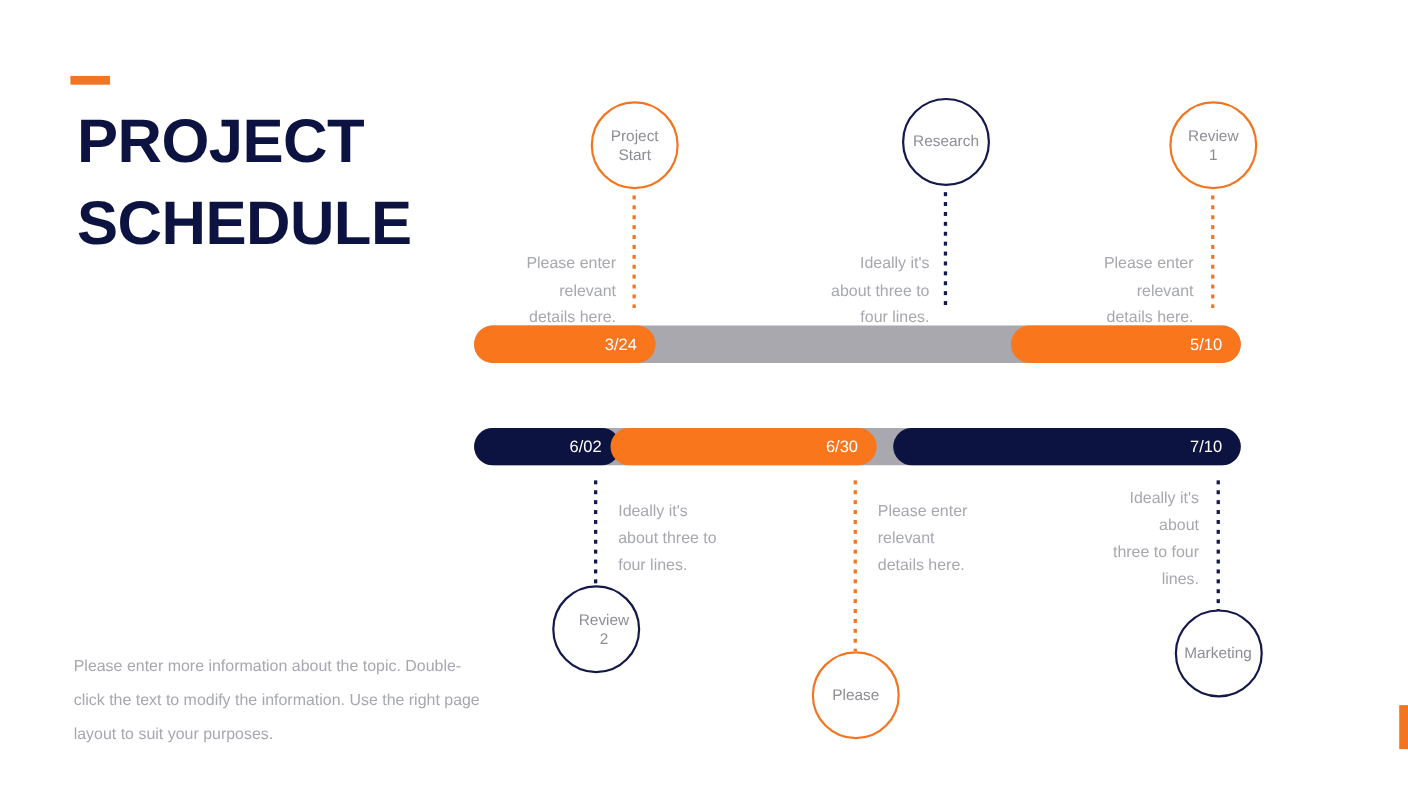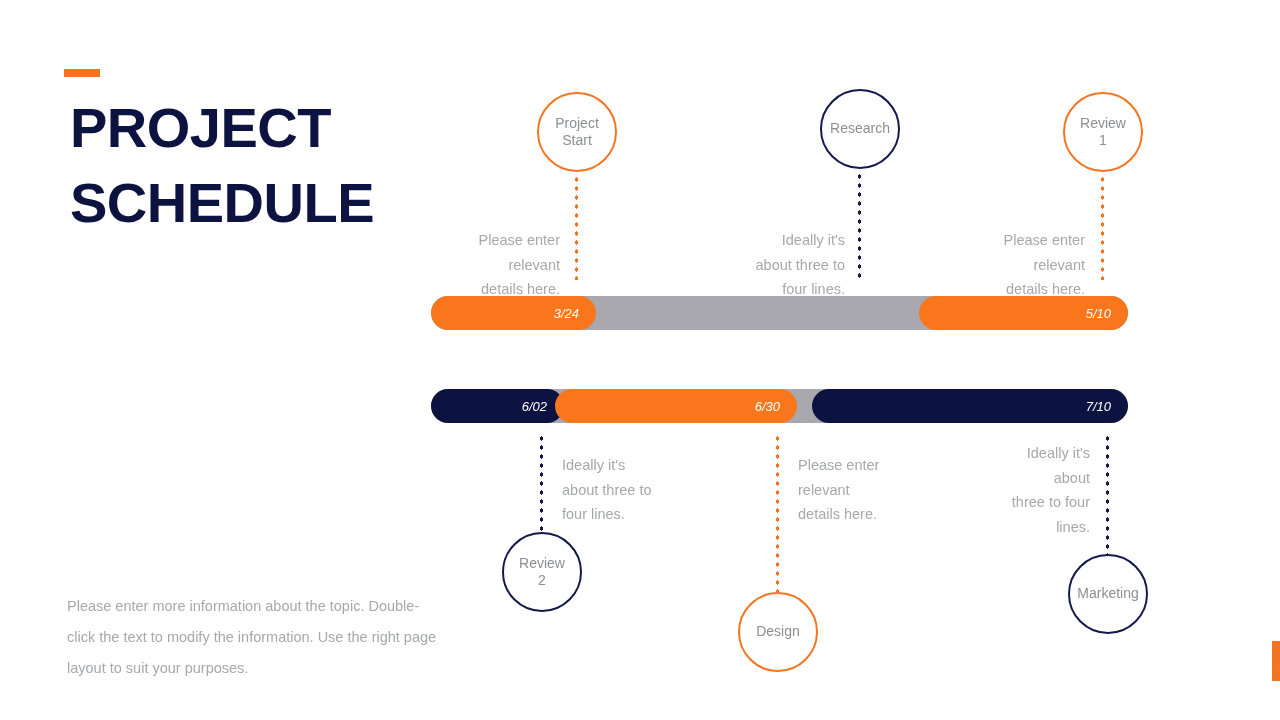--- a/index.html
+++ b/index.html
@@ -87,44 +87,43 @@
 
   .seg {
     position: absolute;
     top: 0;
     height: 34px;
     border-radius: 17px;
     display: flex;
     align-items: center;
     justify-content: flex-end;
     padding-right: 17px;
-    font-size: 13px;
+    font-size: 15px;
     color: #ffffff;
-    font-style: italic;
   }
   .seg.orange { background: #f9761d; }
   .seg.navy   { background: #0d1340; }
 
   
   .node {
     position: absolute;
     width: 80px;
     height: 80px;
     border-radius: 50%;
     background: #ffffff;
     display: flex;
     align-items: center;
     justify-content: center;
     text-align: center;
     font-size: 14px;
     line-height: 1.25;
     color: #8d8e94;
   }
   .node.orange { border: 2.5px solid #f47521; }
-  .node.navy   { border: 2.5px solid #14194b; }
+  .node.navy   { border: 2.5px solid #14194b; justify-content: flex-end; }
 
   
   .dotline {
     position: absolute;
     width: 3px;
   }
   .dotline.orange {
     background-image: radial-gradient(circle, #f47521 42%, rgba(0,0,0,0) 44%);
     background-size: 3px 9px;
     background-repeat: repeat-y;
@@ -206,21 +205,21 @@
   <div class="node navy" style="left:498px; top:528px;">
     <span style="white-space:pre-line;">Review
 2</span>
   </div>
 
   <div class="dotline orange" style="left:772px; top:430px; height:158px;"></div>
   <div class="caption left" style="left:790px; top:432px; width:155px;">Please enter
 relevant
 details here.</div>
   <div class="node orange" style="left:734px; top:588px;">
-    <span style="white-space:pre-line;">Design</span>
+    <span style="white-space:pre-line;">Please</span>
   </div>
 
   <div class="dotline navy" style="left:1102px; top:430px; height:122px;"></div>
   <div class="caption right" style="left:935px; top:420px; width:155px;">Ideally it's
 about
 three to four
 lines.</div>
   <div class="node navy" style="left:1064px; top:550px;">
     <span style="white-space:pre-line;">Marketing</span>
   </div>

